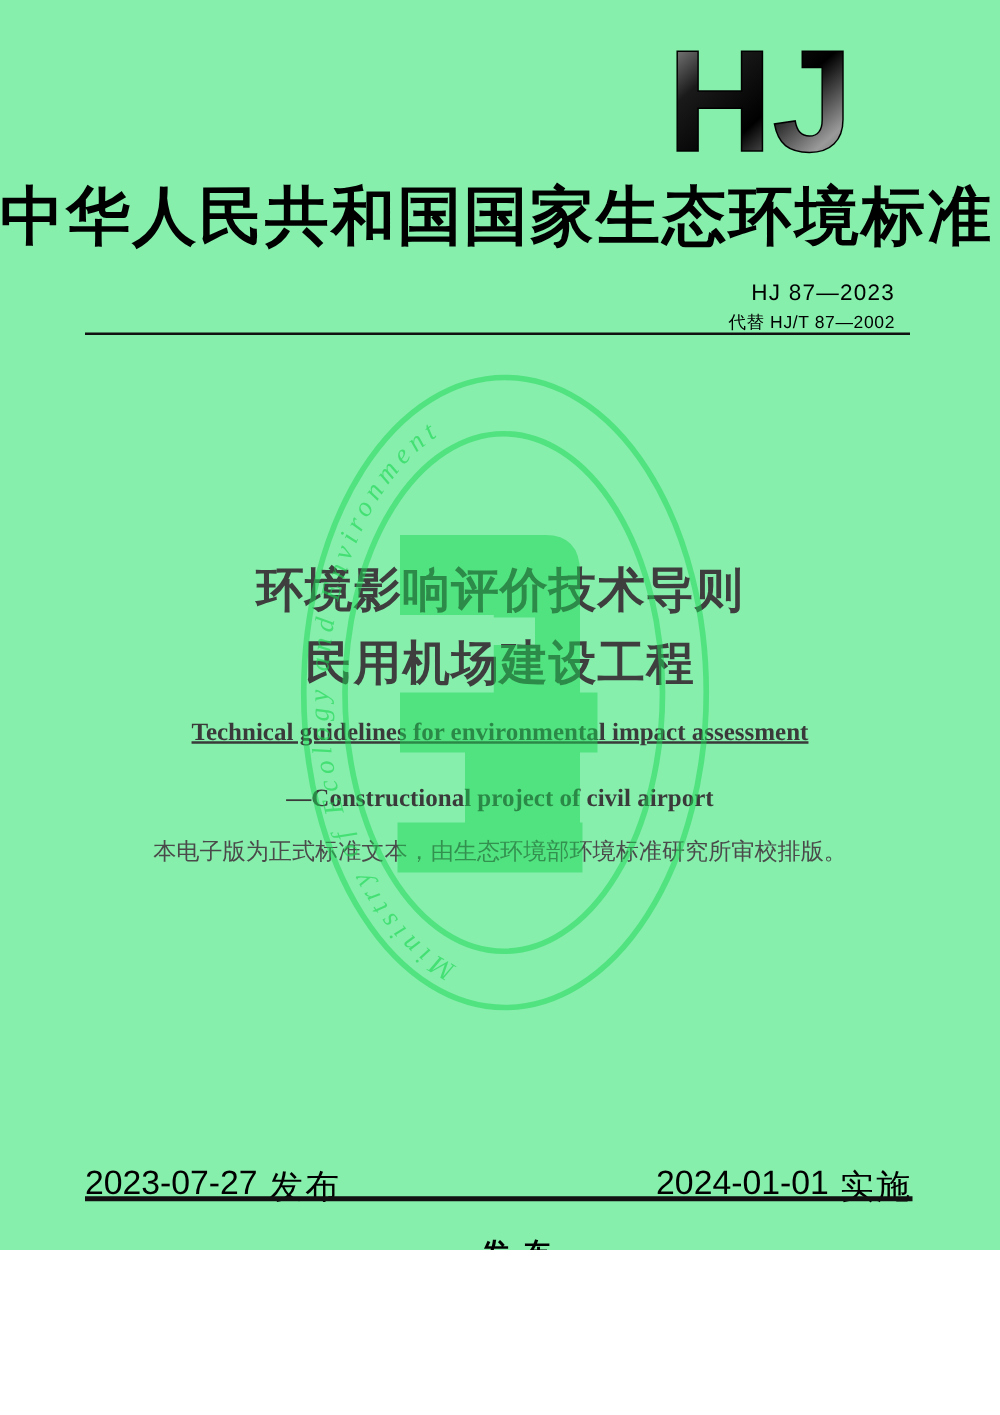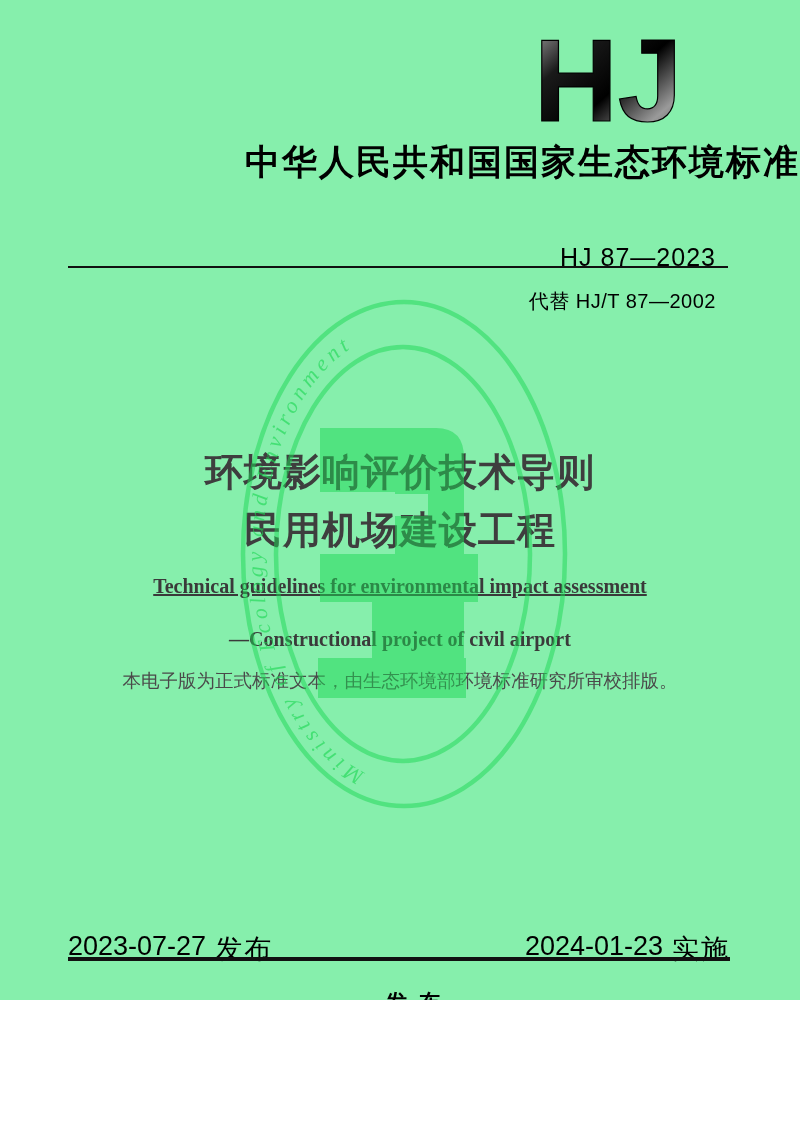--- a/index.html
+++ b/index.html
@@ -9,28 +9,28 @@
     background:#86efac;
     overflow:hidden;
     font-family:"Liberation Sans", sans-serif;
     color:#000;
   }
   
   .hj-logo{position:absolute;left:528px;top:20px;width:200px;height:120px;}
   
   .main-title{
     position:absolute;top:139px;left:0;width:100%;
-    text-align:right;
+    text-align:left;
     font-family:"Liberation Serif", serif;
-    font-weight:bold;font-size:35px;letter-spacing:2px;
+    font-weight:bold;font-size:51px;letter-spacing:2px;
     white-space:nowrap;
   }
   .std-block{position:absolute;top:221px;right:84px;text-align:right;}
-  .std-no{font-size:25px;letter-spacing:1px;line-height:26px;margin-top:23px;}
-  .std-replaces{font-size:20px;margin-top:18px;letter-spacing:0.5px;}
+  .std-no{font-size:18px;letter-spacing:1px;line-height:26px;}
+  .std-replaces{font-size:14px;margin-top:2px;letter-spacing:0.5px;}
   .rule-thin{position:absolute;left:68px;top:266px;width:660px;height:2px;background:#111;}
   
   .zh-title{
     position:absolute;left:0;width:100%;text-align:center;
     font-weight:bold;font-size:38px;color:#3e3e3e;
     letter-spacing:1px;white-space:nowrap;
   }
   .zh1{top:447px;}
   .zh2{top:505px;}
   .en-title{
@@ -131,21 +131,21 @@
       <textPath href="#wmArc" startOffset="40">Ministry of Ecology and Environment</textPath>
     </text>
   </svg>
 
   <div class="dates-row">
     <div class="date-group">
       <span>2023-07-27</span>
       <span class="date-label">发布</span>
     </div>
     <div class="date-group">
-      <span>2024-01-23</span>
+      <span>2024-01-01</span>
       <span class="date-label">实施</span>
     </div>
   </div>
 
   <div class="rule-thick"></div>
 
   <div class="publisher-row">
     <span class="publisher-label">发布</span>
   </div>
 

